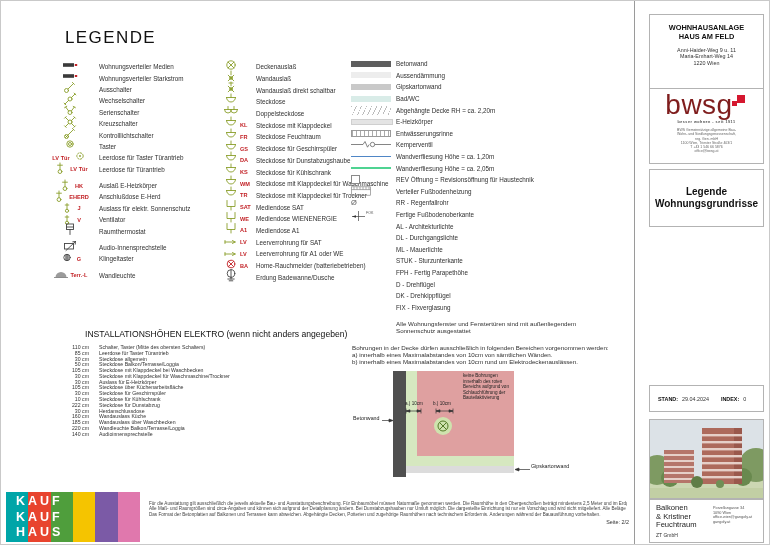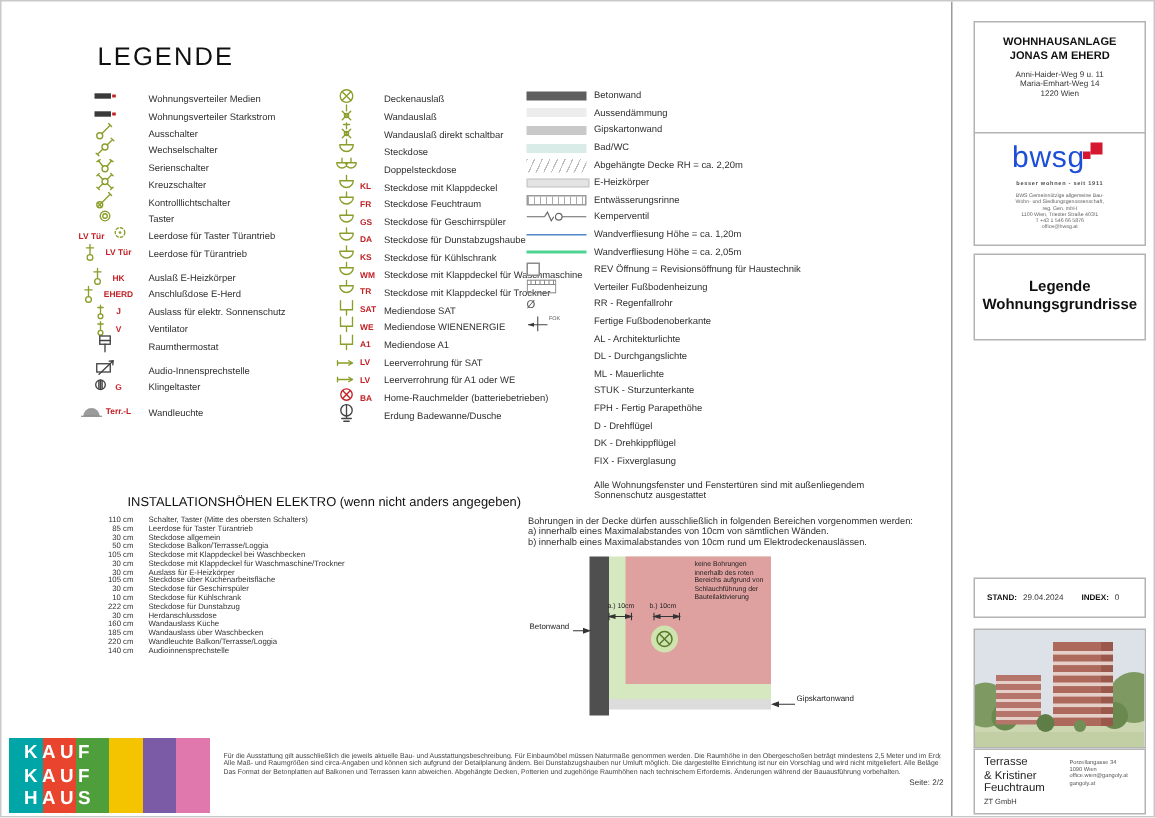--- a/index.html
+++ b/index.html
@@ -75,21 +75,21 @@
   .seite{left:560px;top:518px;width:68px;text-align:right;font-size:5.4px;color:#333;}
 
   
   .divider{left:633px;top:0;width:1px;height:545px;background:#9a9a9a;}
   .sbox{left:648px;width:115px;border:1px solid #b3b3b3;box-sizing:border-box;background:#fff;text-align:center;}
   #box-project{top:13px;height:76px;padding-top:9px;}
   .proj-title{font-size:7.4px;font-weight:bold;line-height:8.8px;color:#111;}
   .proj-addr{font-size:5.4px;line-height:6.6px;color:#333;margin-top:5px;}
   #box-bwsg{top:87px;height:76px;padding-top:6px;}
   .bwsg-row{display:flex;justify-content:center;align-items:flex-start;height:24px;}
-  .bwsg-word{font-size:20px;color:#1d4ed8;line-height:20px;letter-spacing:0.5px;}
+  .bwsg-word{font-size:28px;color:#7f1d1d;line-height:20px;letter-spacing:0.5px;}
   .bwsg-squares{position:relative;width:15px;height:20px;}
   .bwsg-sq1{position:absolute;left:4px;top:0px;width:8px;height:8px;background:#d5172f;}
   .bwsg-sq2{position:absolute;left:-1px;top:6px;width:5px;height:5px;background:#d5172f;}
   .bwsg-tagline{font-size:3.7px;font-weight:bold;letter-spacing:0.5px;color:#4d4d4d;margin-top:1px;}
   .bwsg-company{margin-top:4px;}
   .bwsg-cline{font-size:3.5px;line-height:4.3px;color:#666;}
   #box-legende{top:168px;height:58px;display:flex;flex-direction:column;justify-content:center;}
   .leg-line{font-size:10px;font-weight:bold;line-height:12px;color:#111;}
   #box-stand{top:384px;height:27px;display:flex;align-items:center;justify-content:flex-start;
              padding-left:8px;text-align:left;gap:4px;}
@@ -795,21 +795,21 @@
       <div class="dline">Alle Maß- und Raumgrößen sind circa-Angaben und können sich aufgrund der Detailplanung ändern. Bei Dunstabzugshauben nur Umluft möglich. Die dargestellte Einrichtung ist nur ein Vorschlag und wird nicht mitgeliefert. Alle Beläge sind nur schematisch dargestellt.</div>
       <div class="dline">Das Format der Betonplatten auf Balkonen und Terrassen kann abweichen. Abgehängte Decken, Potterien und zugehörige Raumhöhen nach technischem Erfordernis. Änderungen während der Bauausführung vorbehalten.</div>
     </div>
   <div class="abs seite">Seite: 2/2</div>
 
   <div class="abs divider"></div>
 
   <div class="abs sbox" id="box-project">
     <div id="proj-title">
         <div class="proj-title nw">WOHNHAUSANLAGE</div>
-        <div class="proj-title nw">JONAS AM EHERD</div>
+        <div class="proj-title nw">HAUS AM FELD</div>
       </div>
     <div class="proj-addr" id="proj-addr">
         <div class="nw">Anni-Haider-Weg 9 u. 11</div>
         <div class="nw">Maria-Emhart-Weg 14</div>
         <div class="nw">1220 Wien</div>
       </div>
   </div>
 
   <div class="abs sbox" id="box-bwsg">
     <div class="bwsg-row">
@@ -867,21 +867,21 @@
       <rect x="52" y="56" width="40" height="2.4" fill="#e6cfc8"></rect>
       <circle cx="47" cy="62" r="6" fill="#5f7d46"></circle>
       <circle cx="70" cy="64" r="4" fill="#6f8f55"></circle>
       <rect y="68" width="113" height="10" fill="#c2cfa4"></rect>
     </svg>
   </div>
 
   <div class="abs sbox" id="box-arch">
     <div>
       <div id="arch-name">
-          <div class="arch-name nw">Terrasse</div>
+          <div class="arch-name nw">Balkonen</div>
           <div class="arch-name nw">&amp; Kristiner</div>
           <div class="arch-name nw">Feuchtraum</div>
         </div>
       <div class="arch-suffix">ZT GmbH</div>
     </div>
     <div class="arch-contact" id="arch-contact">
         <div class="arch-cline">Porzellangasse 34</div>
         <div class="arch-cline">1090 Wien</div>
         <div class="arch-cline">office.wien@gangoly.at</div>
         <div class="arch-cline">gangoly.at</div>

